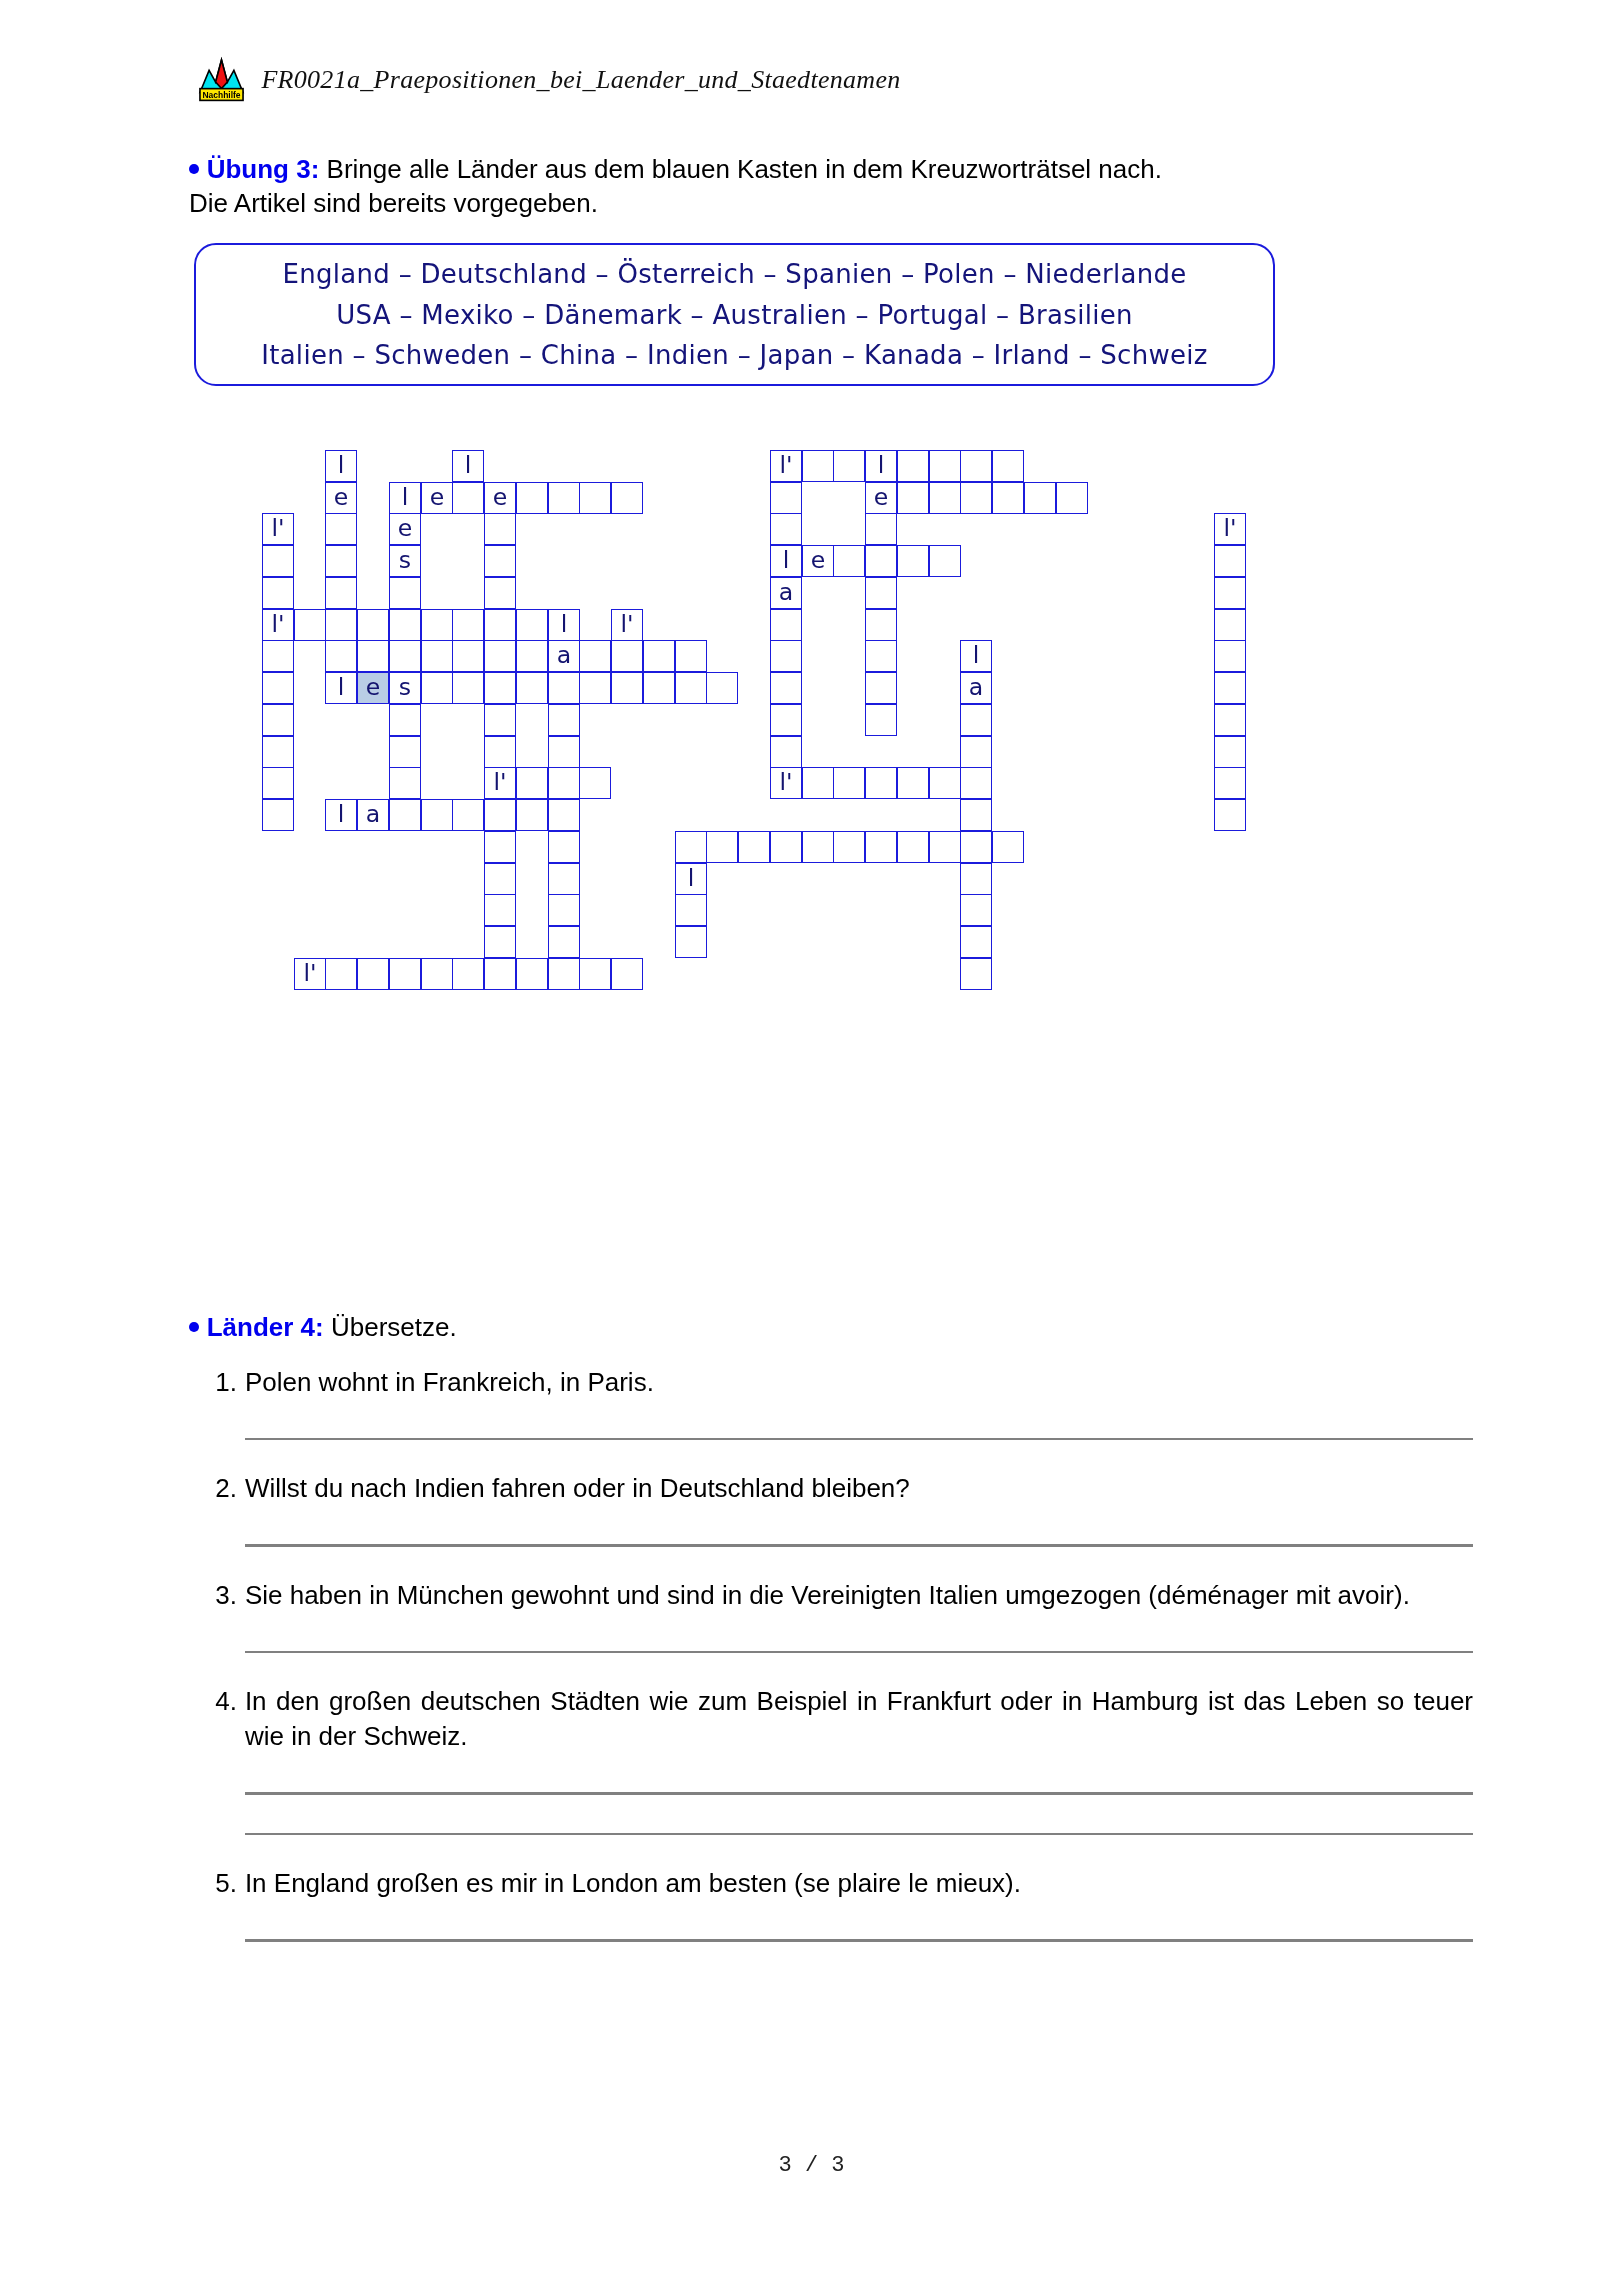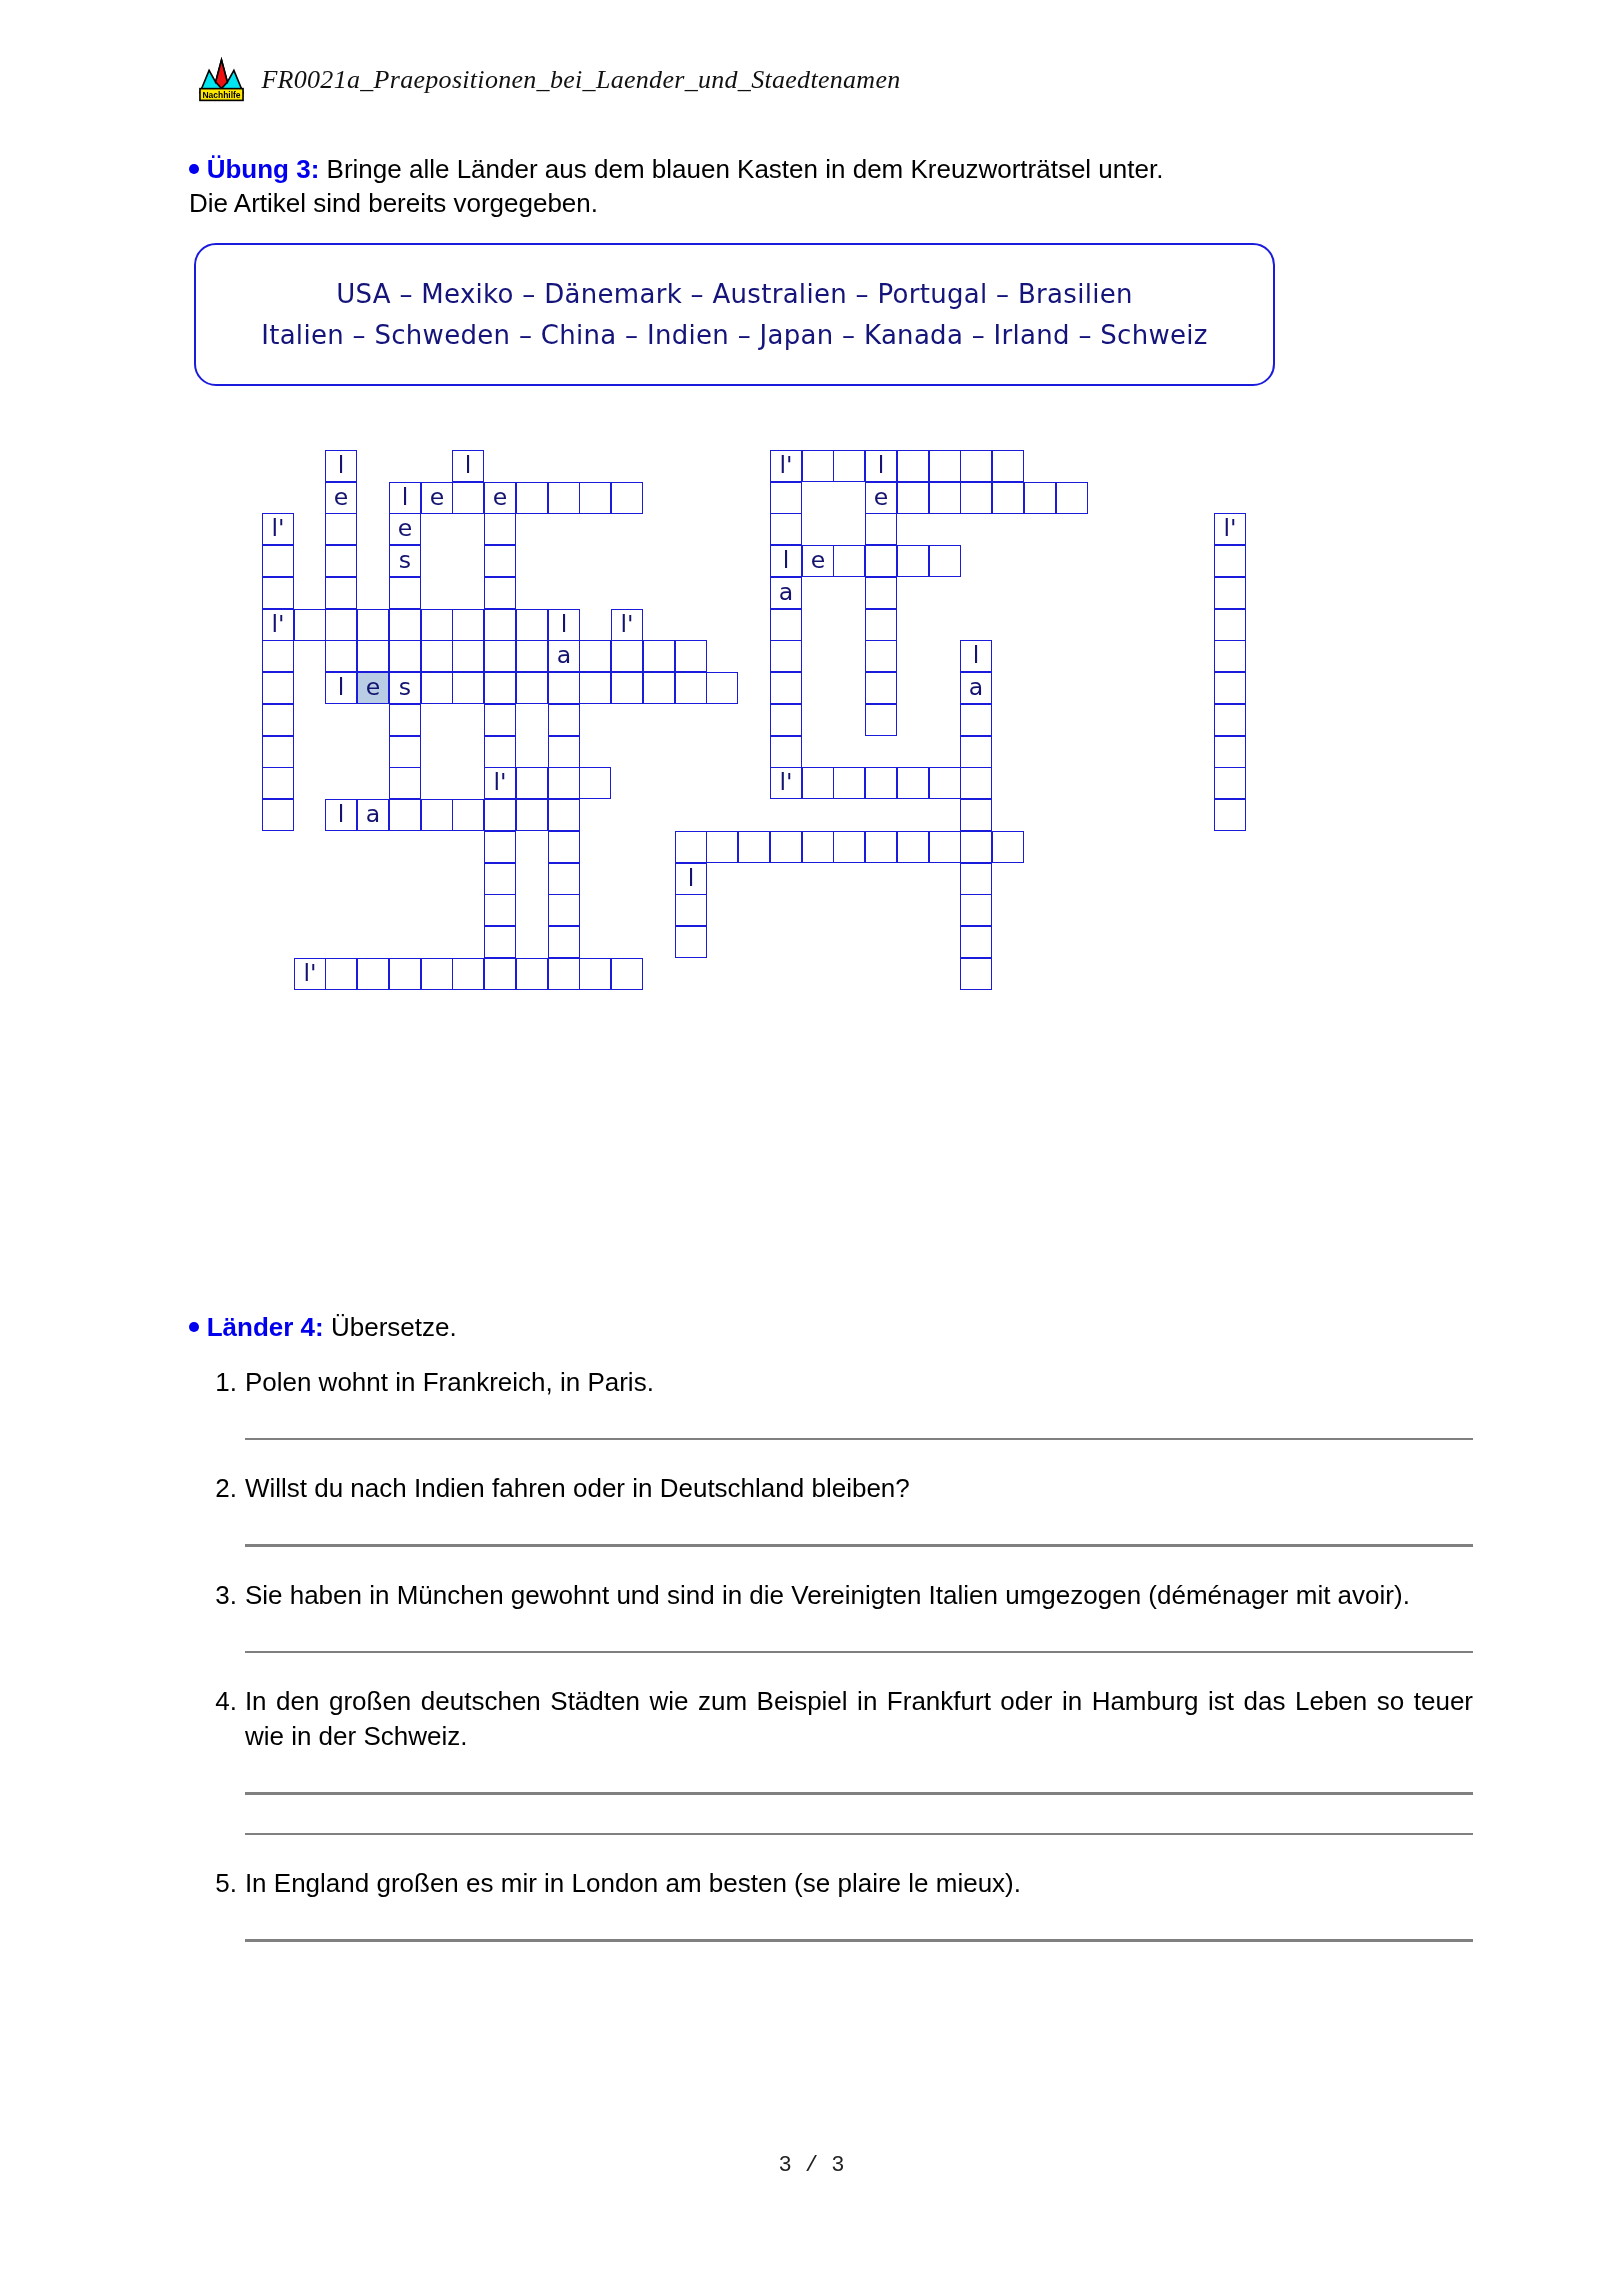--- a/index.html
+++ b/index.html
@@ -114,25 +114,26 @@
         <path d="M6 56 L20 22 L30 40 L39 6 L48 40 L58 22 L72 56 Z" fill="#00e5f0" stroke="#000" stroke-width="2.5"></path>
         <path d="M39 6 L48 40 L39 50 L30 40 Z" fill="#ee1111" stroke="#000" stroke-width="2.5"></path>
         <rect x="6" y="50" width="66" height="18" fill="#ffe800" stroke="#000" stroke-width="2.5"></rect>
         <text x="39" y="64" font-family="Liberation Sans, sans-serif" font-size="13" font-weight="bold" text-anchor="middle" fill="#000">Nachhilfe</text>
       </svg>
     </div>
     <div class="doc-title">FR0021a_Praepositionen_bei_Laender_und_Staedtenamen</div>
   </div>
 
   <div class="u3">
-    <span class="bullet"></span><span class="blue-bold">Übung 3:</span><span> Bringe alle Länder aus dem blauen Kasten in dem Kreuzworträtsel unter.</span><br>
+    <span class="bullet"></span><span class="blue-bold">Übung 3:</span><span> Bringe alle Länder aus dem blauen Kasten in dem Kreuzworträtsel nach.</span><br>
     <span>Die Artikel sind bereits vorgegeben.</span>
   </div>
 
   <div class="wordbox">
+    <div class="wordline">England – Deutschland – Österreich – Spanien – Polen – Niederlande</div>
     <div class="wordline">USA – Mexiko – Dänemark – Australien – Portugal – Brasilien</div>
     <div class="wordline">Italien – Schweden – China – Indien – Japan – Kanada – Irland – Schweiz</div>
   </div>
 
   <div class="grid-wrap" id="crossword">
       <div class="cw-cell" style="left: 63px; top: 0px; width: 32px; height: 32px;">l</div>
       <div class="cw-cell" style="left: 190px; top: 0px; width: 32px; height: 32px;">l</div>
       <div class="cw-cell" style="left: 508px; top: 0px; width: 32px; height: 32px;">l'</div>
       <div class="cw-cell" style="left: 540px; top: 0px; width: 32px; height: 32px;"></div>
       <div class="cw-cell" style="left: 571px; top: 0px; width: 32px; height: 32px;"></div>

